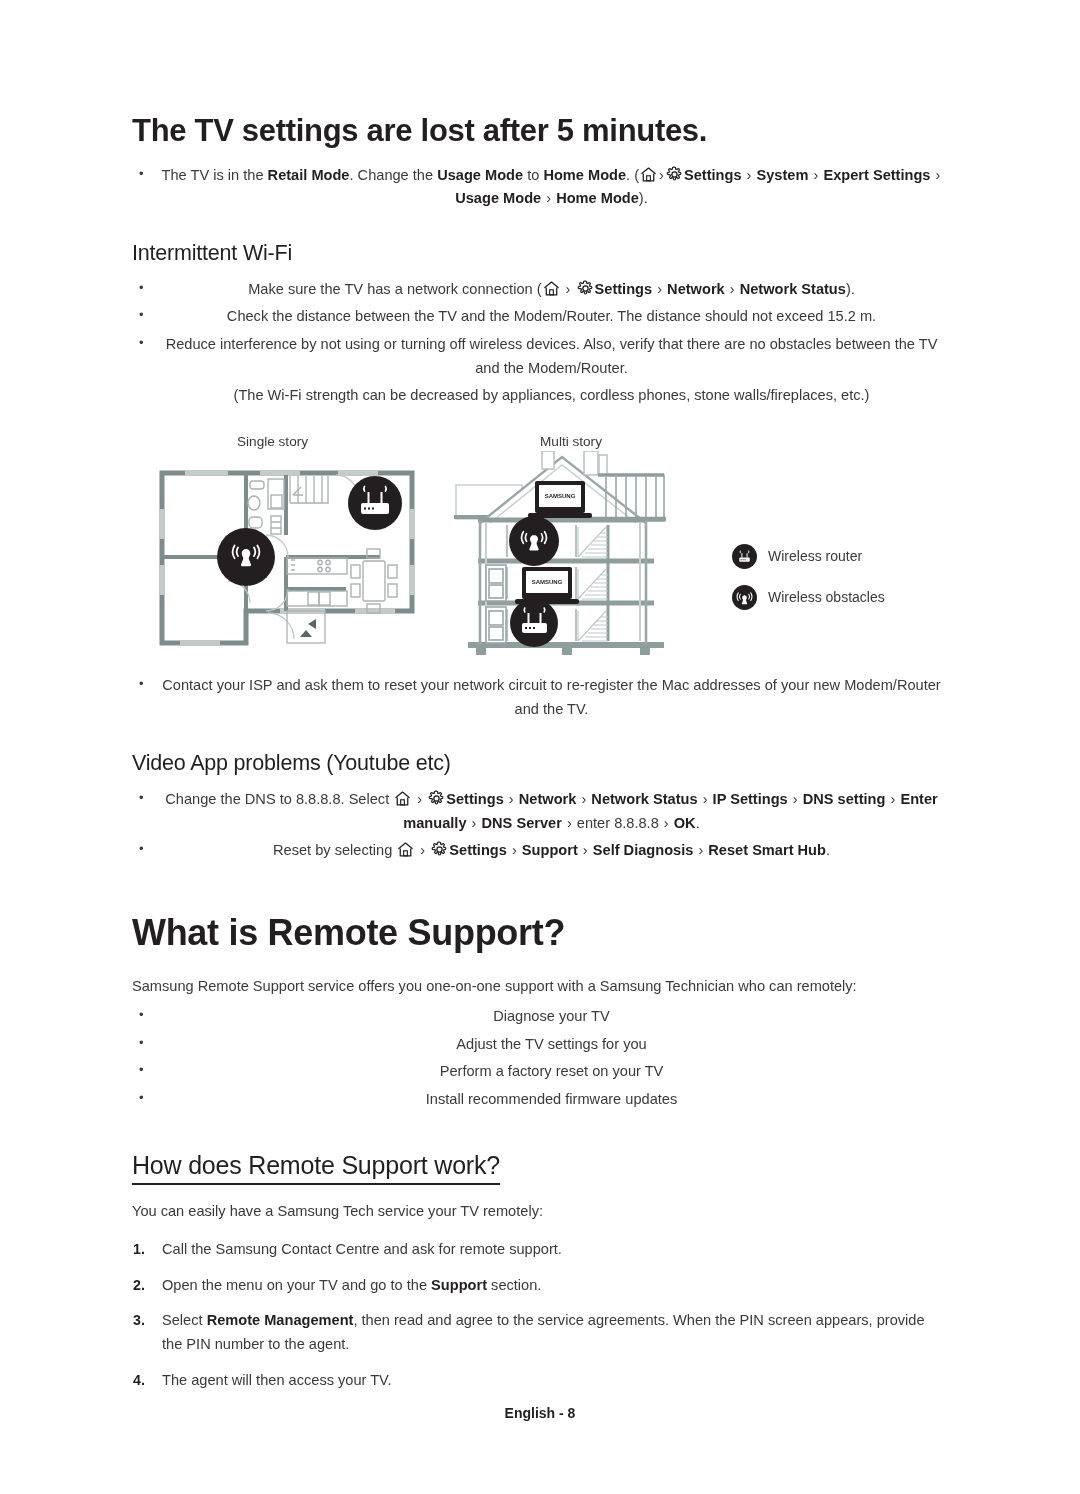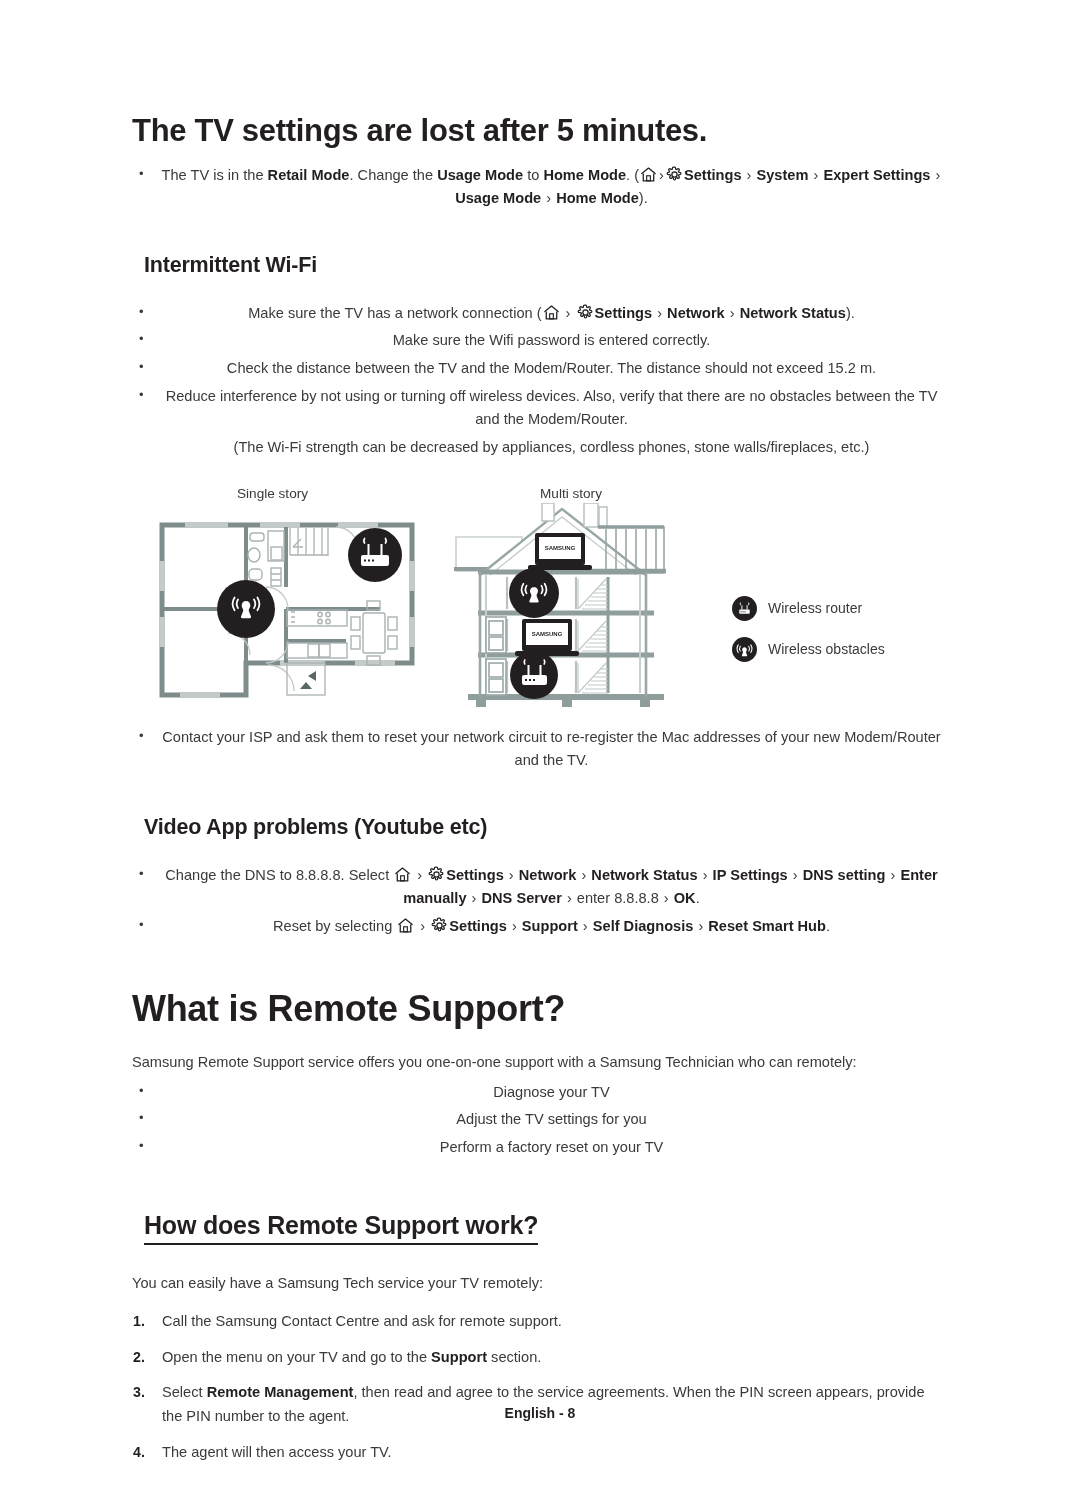--- a/index.html
+++ b/index.html
@@ -12,22 +12,22 @@
   }
   .page{position:relative;width:1080px;height:1494px;overflow:hidden;}
   .content{position:absolute;left:132px;top:0;width:816px;}
 
   
   h1.sec{
     font-size:31px;font-weight:600;letter-spacing:-0.3px;
     margin:0;padding:0;line-height:1.15;color:#231f20;
   }
   h2.sub{
-    font-size:21.5px;font-weight:700;letter-spacing:-0.2px;
-    margin:12px;padding:0;line-height:1.2;color:#231f20;
+    font-size:21.5px;font-weight:400;letter-spacing:-0.2px;
+    margin:0;padding:0;line-height:1.2;color:#231f20;
   }
   h2.sub.ul{
     display:inline-block;
     border-bottom:2px solid #231f20;
     padding-bottom:3px;
   }
 
   
   .para{font-size:14.6px;line-height:1.62;color:#3a3a3a;margin:0;}
   .b{font-weight:700;color:#231f20;}
@@ -110,21 +110,20 @@
   <div style="height:11px"></div>
   <ul class="bl">
     <li><span><span>Make sure the TV has a network connection (</span><span class="ico"><svg width="17" height="17" viewBox="0 0 24 24">
                 <path d="M2.6 10.6 12 2.9l9.4 7.7" fill="none" stroke="#231f20" stroke-width="1.8" stroke-linecap="round" stroke-linejoin="round"></path>
                 <path d="M4.6 10.5V21h14.8V10.5" fill="none" stroke="#231f20" stroke-width="1.8" stroke-linejoin="round"></path>
                 <rect x="9.4" y="13.8" width="5.2" height="7.2" fill="none" stroke="#231f20" stroke-width="1.6"></rect>
               </svg></span><span class="chev"> › </span><span class="ico"><svg width="17" height="17" viewBox="0 0 24 24">
                 <path d="M12 8.3a3.7 3.7 0 1 0 0 7.4 3.7 3.7 0 0 0 0-7.4z" fill="none" stroke="#231f20" stroke-width="1.8"></path>
                 <path d="M12 1.6c.9 0 1.6.7 1.6 1.6v1.2c.6.15 1.15.38 1.66.67l.86-.86a1.6 1.6 0 0 1 2.27 2.27l-.86.86c.29.51.52 1.06.67 1.66h1.2a1.6 1.6 0 0 1 0 3.2h-1.2a6.4 6.4 0 0 1-.67 1.66l.86.86a1.6 1.6 0 0 1-2.27 2.27l-.86-.86c-.51.29-1.06.52-1.66.67v1.2a1.6 1.6 0 0 1-3.2 0v-1.2a6.4 6.4 0 0 1-1.66-.67l-.86.86a1.6 1.6 0 0 1-2.27-2.27l.86-.86a6.4 6.4 0 0 1-.67-1.66H3.2a1.6 1.6 0 0 1 0-3.2h1.2c.15-.6.38-1.15.67-1.66l-.86-.86A1.6 1.6 0 0 1 6.48 4.2l.86.86c.51-.29 1.06-.52 1.66-.67V3.2c0-.9.7-1.6 1.6-1.6z" fill="none" stroke="#231f20" stroke-width="1.7" stroke-linejoin="round"></path>
               </svg></span><span class="b">Settings</span><span class="chev"> › </span><span class="b">Network</span><span class="chev"> › </span><span class="b">Network Status</span><span>).</span></span></li>
-    <li>Make sure the Wifi password is entered correctly.</li>
     <li>Check the distance between the TV and the Modem/Router. The distance should not exceed 15.2 m.</li>
     <li>Reduce interference by not using or turning off wireless devices. Also, verify that there are no obstacles between the TV and the Modem/Router.</li>
     <li class="noindentnote">(The Wi-Fi strength can be decreased by appliances, cordless phones, stone walls/fireplaces, etc.)</li>
   </ul>
 
   
   <div class="figwrap">
 
     <div class="figlabel" style="left:105px;top:4px;">Single story</div>
     <div class="figlabel" style="left:408px;top:4px;">Multi story</div>
@@ -416,20 +415,21 @@
   <h1 class="sec" style="font-size:36px;">What is Remote Support?</h1>
 
   <div style="height:22px"></div>
   <p class="para">Samsung Remote Support service offers you one-on-one support with a Samsung Technician who can remotely:</p>
 
   <div style="height:6px"></div>
   <ul class="bl">
     <li>Diagnose your TV</li>
     <li>Adjust the TV settings for you</li>
     <li>Perform a factory reset on your TV</li>
+    <li>Install recommended firmware updates</li>
   </ul>
 
   
   <div style="height:34px"></div>
   <h2 class="sub ul" style="font-size:25px;text-align:right;">How does Remote Support work?</h2>
 
   <div style="height:15px"></div>
   <p class="para">You can easily have a Samsung Tech service your TV remotely:</p>
 
   <div style="height:15px"></div>

